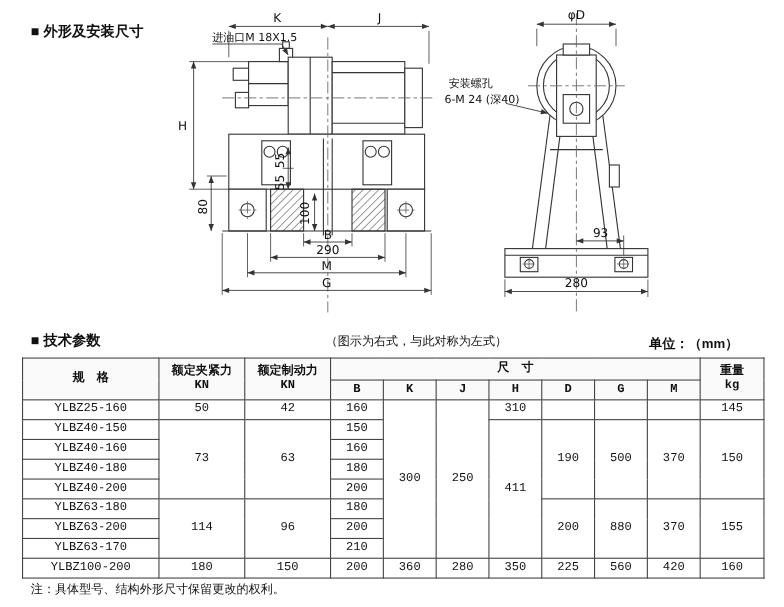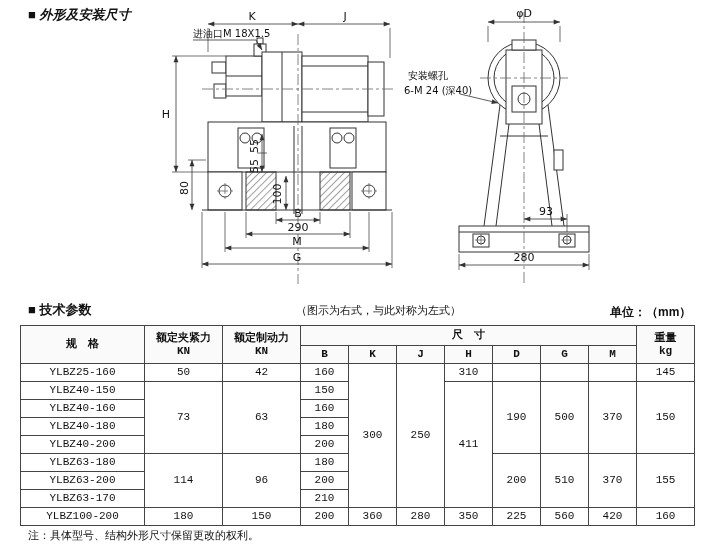--- a/index.html
+++ b/index.html
@@ -2,24 +2,24 @@
 <html><head>
 <meta charset="utf-8">
 <style>
   html,body{margin:0;padding:0;}
   body{
     width:713px;height:552px;position:relative;overflow:hidden;
     background:#ffffff;color:#111;
     font-family:"Liberation Sans","DejaVu Sans",sans-serif;
   }
   .sec-title{position:absolute;font-size:13px;font-weight:bold;white-space:nowrap;}
-  #title1{left:28px;top:6px;font-style:italic;}
+  #title1{left:28px;top:20px;}
   #title2{left:28px;top:301px;}
   #caption-sym{position:absolute;left:296px;top:303px;font-size:11px;white-space:nowrap;}
-  #unit-label{position:absolute;left:590px;top:304px;font-size:12px;font-weight:bold;white-space:nowrap;margin-left:20px;}
+  #unit-label{position:absolute;left:590px;top:304px;font-size:12px;font-weight:bold;white-space:nowrap;}
   #footnote{position:absolute;left:28px;top:528px;font-size:11px;white-space:nowrap;font-family:Liberation Mono, monospace;}
   #drawing-svg{position:absolute;left:0;top:0;}
   svg{font-family:"DejaVu Sans","Liberation Sans",sans-serif;}
   svg .solid{stroke:#333;stroke-width:1;fill:#fff;}
   svg .nofill{stroke:#333;stroke-width:1;fill:none;}
   svg .hatched{stroke:#333;stroke-width:1;}
   svg .cl{stroke:#666;stroke-width:0.8;fill:none;stroke-dasharray:11 3 3 3;}
   svg .dim{stroke:#333;stroke-width:0.8;fill:none;}
   svg .ext{stroke:#333;stroke-width:0.7;fill:none;}
   svg text{fill:#111;stroke:none;font-size:11px;}
@@ -255,21 +255,21 @@
     <tr>
       <td>YLBZ40-200</td>
       <td>200</td>
     </tr>
     <tr>
       <td>YLBZ63-180</td>
       <td rowspan="3">114</td>
       <td rowspan="3">96</td>
       <td>180</td>
       <td rowspan="3">200</td>
-      <td rowspan="3">510</td>
+      <td rowspan="3">880</td>
       <td rowspan="3">370</td>
       <td rowspan="3">155</td>
     </tr>
     <tr>
       <td>YLBZ63-200</td>
       <td>200</td>
     </tr>
     <tr>
       <td>YLBZ63-170</td>
       <td>210</td>

